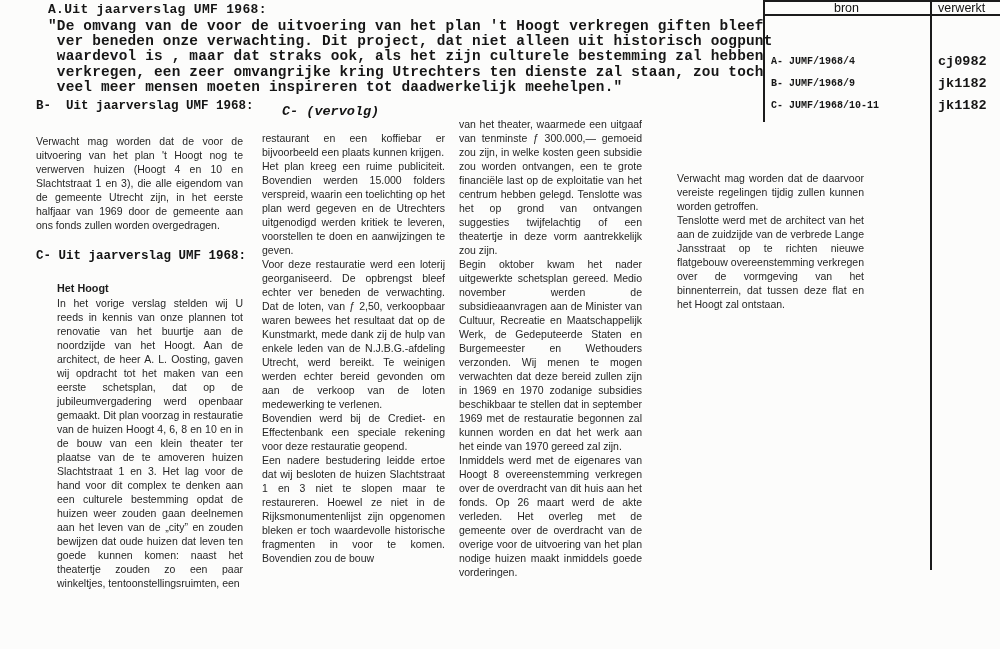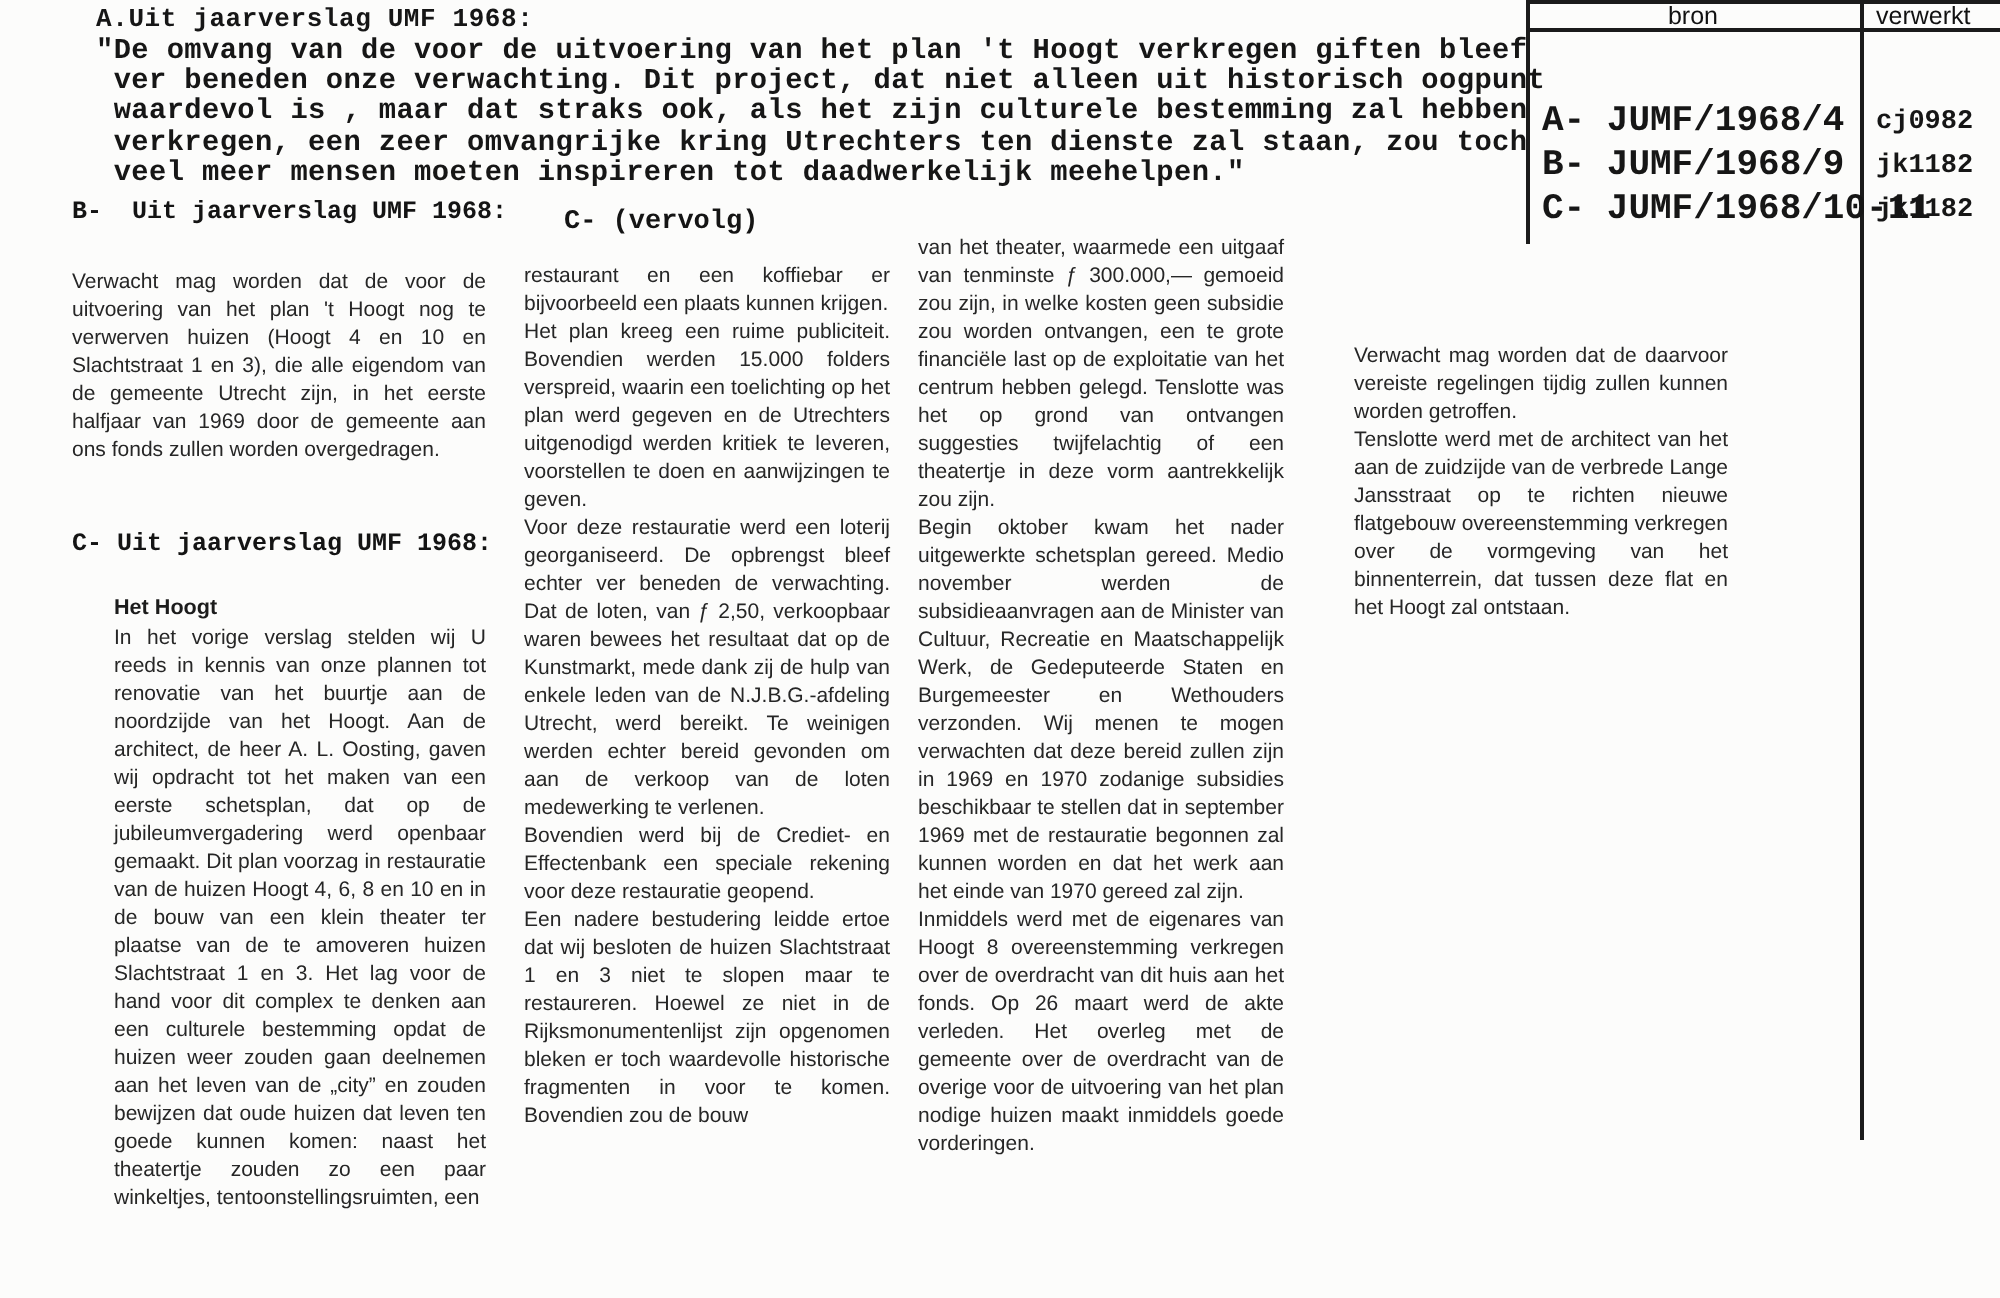--- a/index.html
+++ b/index.html
@@ -38,35 +38,35 @@
   .t-hline  { left: 763px; top: 14px; width: 237px; height: 2px; }
   .t-left   { left: 763px; top: 0;    width: 2px;   height: 122px; }
   .t-mid    { left: 930px; top: 0;    width: 2px;   height: 570px; }
 
   .tbl-head { position: absolute; top: 1px; font-size: 12.5px; font-weight: 400; color: #111; }
   .th-bron     { left: 763px; width: 167px; text-align: center; }
   .th-verwerkt { left: 938px; }
 
   .tbl-rows { position: absolute; left: 763px; top: 50px; width: 237px; }
   .tbl-row  { display: flex; height: 22px; align-items: center; }
-  .td-bron     { width: 167px; padding-left: 8px; box-sizing: border-box; font-size: 18px; white-space: pre; }
+  .td-bron     { width: 167px; padding-left: 8px; box-sizing: border-box; font-size: 10px; white-space: pre; }
   .td-verwerkt { padding-left: 8px; font-size: 13.5px; }
 
   
   .col { position: absolute; font-size: 10.5px; line-height: 14px; color: #262626; }
   .col p { margin: 0; text-align: justify; }
   .col p:last-child { text-align: justify; }
   .mono-head { font-family: "Liberation Mono", "DejaVu Sans Mono", monospace; font-weight: 700; font-size: 12.5px; color: #141414; white-space: pre; }
-  .head-lg { font-size: 13.5px; }
+  .head-lg { font-size: 13.5px; font-style: italic; }
   .indent { margin-left: 21px; }
   .subhead { font-weight: 700; font-size: 10.8px; color: #1c1c1c; margin-bottom: 1px; }
 
   .col1 { left: 36px;  top: 99px;  width: 207px; }
   .col1 .b-body { margin-top: 21px; }
-  .col1 .c-head { margin-top: 33px; }
+  .col1 .c-head { margin-top: 17px; }
   .col1 .c-block { margin-top: 18px; }
 
   .col2 { left: 262px; top: 105px; width: 183px; }
   .col2 .v-head { margin-left: 20px; }
   .col2 .v-body { margin-top: 12px; }
 
   .col3 { left: 459px; top: 117px; width: 183px; }
   .col4 { left: 677px; top: 171px; width: 187px; }
 </style>
 </head>

